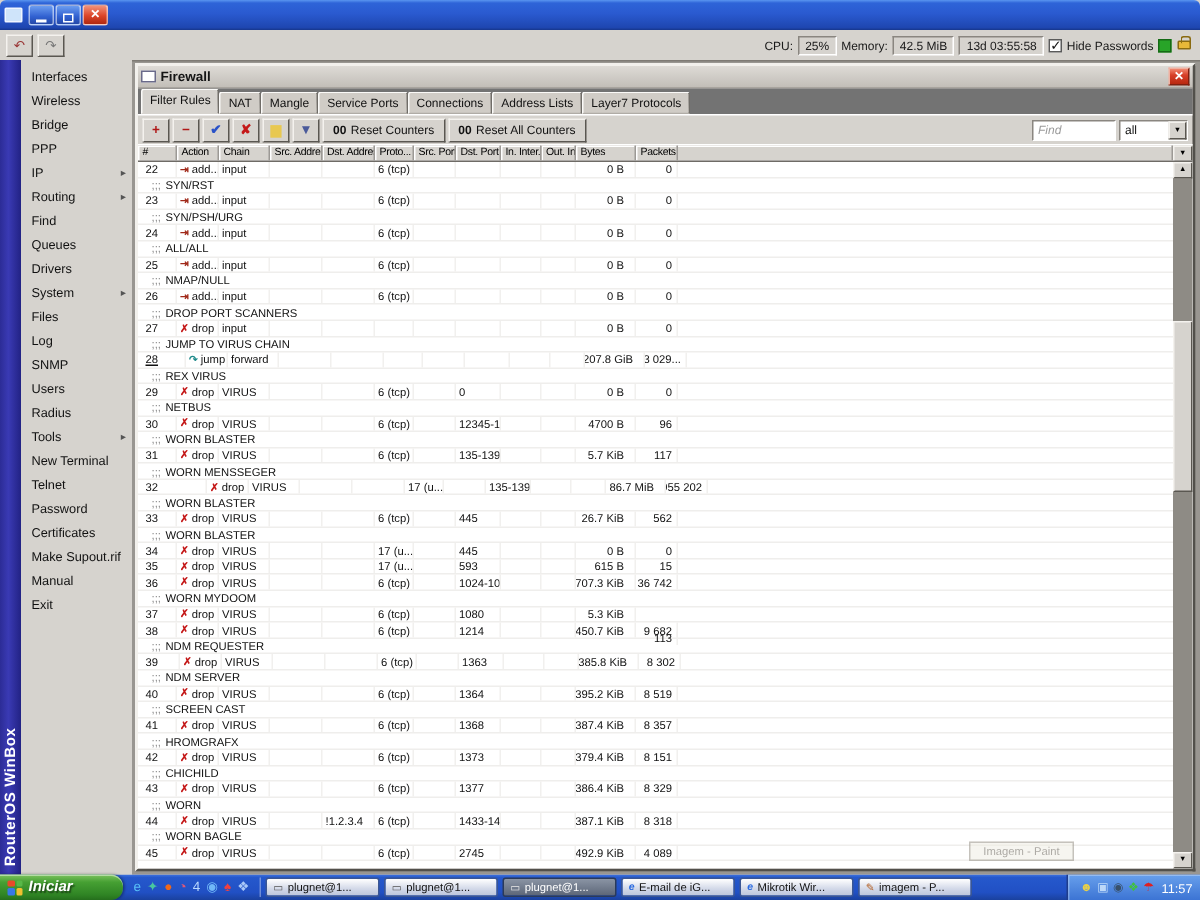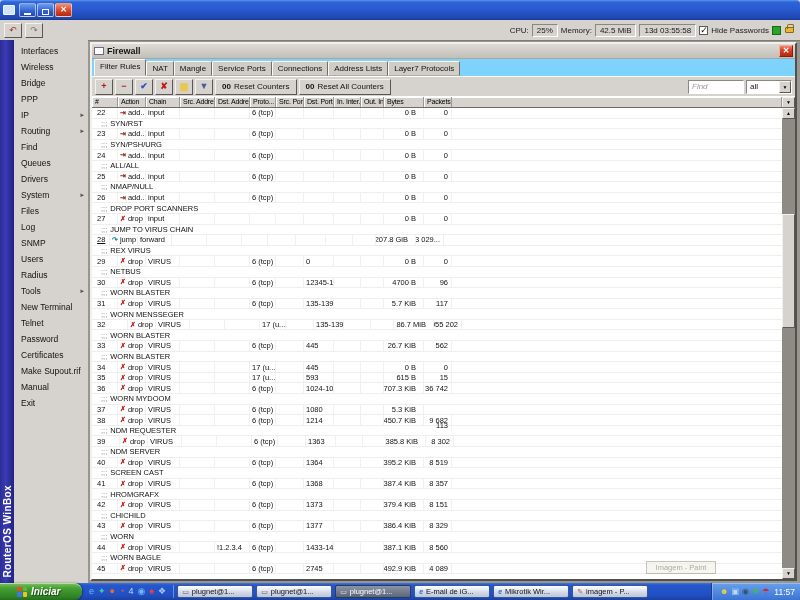--- a/index.html
+++ b/index.html
@@ -48,21 +48,21 @@
 
   
   .fw { position:absolute; left:2px; top:1px; right:3px; bottom:2px; background:#d6d3ce; display:flex; flex-direction:column;
     border:2px solid; border-color:#f2f0ec #52504b #52504b #f2f0ec; }
   .fwtitle { height:15px; display:flex; align-items:center; gap:3px; padding:0 2px;
     background:linear-gradient(180deg,#dedbd6,#c2beb8); border-bottom:1px solid #a8a49e; }
   .fw-icon { width:10px; height:8px; background:#fff; border:1px solid #6a6a8a; }
   .fw-title { flex:1; font-size:9px; font-weight:bold; color:#151515; }
   .fw-close { width:14px; height:12px; border:1px solid; border-color:#f0b0a0 #802010 #802010 #f0b0a0;
     background:linear-gradient(#f0876f,#d8412a 40%,#b82810); color:#fff; font-size:8px; font-weight:bold; line-height:10px; text-align:center; padding:0; }
-  .fwtabs { height:17px; display:flex; align-items:flex-end; padding-left:2px; background:#7dd3fc; }
+  .fwtabs { height:17px; display:flex; align-items:flex-end; padding-left:2px; background:#737373; }
   .tab { height:15px; margin-top:2px; padding:0 5px; font-size:8px; line-height:14px; color:#111; background:#d0ccc6;
     border:1px solid; border-color:#fbfaf8 #706d68 #b0aca6 #fbfaf8; border-radius:2px 2px 0 0; }
   .tab.active { height:17px; margin-top:0; background:#d6d3ce; border-bottom-color:#d6d3ce; position:relative; z-index:2; }
   .fwtoolbar { height:20px; display:flex; align-items:center; gap:2px; padding:2px 3px; border-top:1px solid #fff; }
   .tbtn { width:18px; height:16px; background:#d6d3ce; border:1px solid; border-color:#f4f2ee #5a5751 #5a5751 #f4f2ee;
     font-size:9px; font-weight:bold; line-height:13px; text-align:center; padding:0; }
   .rbtn { height:16px; display:flex; align-items:center; gap:3px; padding:0 6px; background:#d6d3ce;
     border:1px solid; border-color:#f4f2ee #5a5751 #5a5751 #f4f2ee; font-size:8px; color:#111; }
   .rbtn .zeros { font-weight:bold; font-size:8px; }
   .findbox { width:56px; height:14px; border:1px solid; border-color:#8a8680 #fff #fff #8a8680; background:#fff;
@@ -103,21 +103,21 @@
   .sb-up { top:0; } .sb-down { bottom:0; }
   .sb-thumb { position:absolute; left:0; width:13px; top:106px; height:114px; background:#d6d3ce;
     border:1px solid; border-color:#f4f2ee #5a5751 #5a5751 #f4f2ee; }
 
   .fwstatus { height:14px; background:#d6d3ce; border-top:1px solid #fff; font-size:8px; color:#111;
     display:flex; align-items:center; padding:0 5px; }
 
   
   .taskbar { height:17px; display:flex; align-items:center;
     background:linear-gradient(180deg,#3f74e0 0%,#2558cc 12%,#2150c4 70%,#1a419e 100%); }
-  .start { height:17px; width:82px; flex:none; display:flex; align-items:center; gap:4px; padding-left:17px;
+  .start { height:17px; width:82px; flex:none; display:flex; align-items:center; gap:4px; padding-left:5px;
     background:linear-gradient(180deg,#7ec460 0%,#46a033 30%,#2f8424 80%,#256e1c 100%);
     border-radius:0 8px 8px 0; box-shadow:inset 0 1px 0 rgba(255,255,255,.45), 1px 0 2px rgba(0,0,0,.4); }
   .winflag { width:10px; height:10px; display:grid; grid-template-columns:1fr 1fr; grid-template-rows:1fr 1fr; gap:1px; }
   .winflag span { border-radius:1px; }
   .start-label { color:#fff; font-weight:bold; font-style:italic; font-size:10px; text-shadow:1px 1px 1px rgba(0,0,0,.5); }
   .ql { display:flex; align-items:center; gap:4px; padding:0 7px; flex:none; }
   .ql-icon { font-size:9px; line-height:9px; }
   .tb-div { width:1px; height:13px; background:rgba(255,255,255,.35); margin-right:3px; flex:none; }
   .tbuttons { display:flex; gap:3px; min-width:0; align-items:center; }
   .taskbtn { width:76px; height:13px; flex:none; display:flex; align-items:center; gap:3px; padding:0 4px;
@@ -437,21 +437,21 @@
                 <div class="c out_interface" style="width: 23px;"></div>
                 <div class="c bytes" style="width: 40px;">0 B</div>
                 <div class="c packets" style="width: 28px;">0</div>
                 <div class="c fill"></div>
               </div>
               <div class="trow comment">
                 <span class="cp">;;;</span>
                 <span class="ct">JUMP TO VIRUS CHAIN</span>
               </div>
               <div class="trow">
-                <div class="c num" style="width: 18px; text-decoration: underline;">28</div>
+                <div class="c num" style="width: 32px; text-decoration: underline;">28</div>
                 <div class="c action" style="width: 28px;">
                   <span class="aicon" style="color: rgb(31, 138, 138);">↷</span>
                   <span class="atext">jump</span>
                 </div>
                 <div class="c chain" style="width: 34px;">forward</div>
                 <div class="c src_address" style="width: 35px;"></div>
                 <div class="c dst_address" style="width: 35px;"></div>
                 <div class="c protocol" style="width: 26px;"></div>
                 <div class="c src_port" style="width: 28px;"></div>
                 <div class="c dst_port" style="width: 30px;"></div>
@@ -525,21 +525,21 @@
                 <div class="c out_interface" style="width: 23px;"></div>
                 <div class="c bytes" style="width: 40px;">5.7 KiB</div>
                 <div class="c packets" style="width: 28px;">117</div>
                 <div class="c fill"></div>
               </div>
               <div class="trow comment">
                 <span class="cp">;;;</span>
                 <span class="ct">WORN MENSSEGER</span>
               </div>
               <div class="trow">
-                <div class="c num" style="width: 36px;">32</div>
+                <div class="c num" style="width: 46px;">32</div>
                 <div class="c action" style="width: 28px;">
                   <span class="aicon" style="color: rgb(196, 24, 24);">✗</span>
                   <span class="atext">drop</span>
                 </div>
                 <div class="c chain" style="width: 34px;">VIRUS</div>
                 <div class="c src_address" style="width: 35px;"></div>
                 <div class="c dst_address" style="width: 35px;"></div>
                 <div class="c protocol" style="width: 26px;">17 (u...</div>
                 <div class="c src_port" style="width: 28px;"></div>
                 <div class="c dst_port" style="width: 30px;">135-139</div>
@@ -791,21 +791,21 @@
                 </div>
                 <div class="c chain" style="width: 34px;">VIRUS</div>
                 <div class="c src_address" style="width: 35px;"></div>
                 <div class="c dst_address" style="width: 35px;">!1.2.3.4</div>
                 <div class="c protocol" style="width: 26px;">6 (tcp)</div>
                 <div class="c src_port" style="width: 28px;"></div>
                 <div class="c dst_port" style="width: 30px;">1433-1434</div>
                 <div class="c in_interface" style="width: 27px;"></div>
                 <div class="c out_interface" style="width: 23px;"></div>
                 <div class="c bytes" style="width: 40px;">387.1 KiB</div>
-                <div class="c packets" style="width: 28px;">8 560</div>
+                <div class="c packets" style="width: 28px;">8 318</div>
                 <div class="c fill"></div>
               </div>
               <div class="trow comment">
                 <span class="cp">;;;</span>
                 <span class="ct">WORN BAGLE</span>
               </div>
               <div class="trow">
                 <div class="c num" style="width: 26px;">45</div>
                 <div class="c action" style="width: 28px;">
                   <span class="aicon" style="color: rgb(196, 24, 24);">✗</span>

